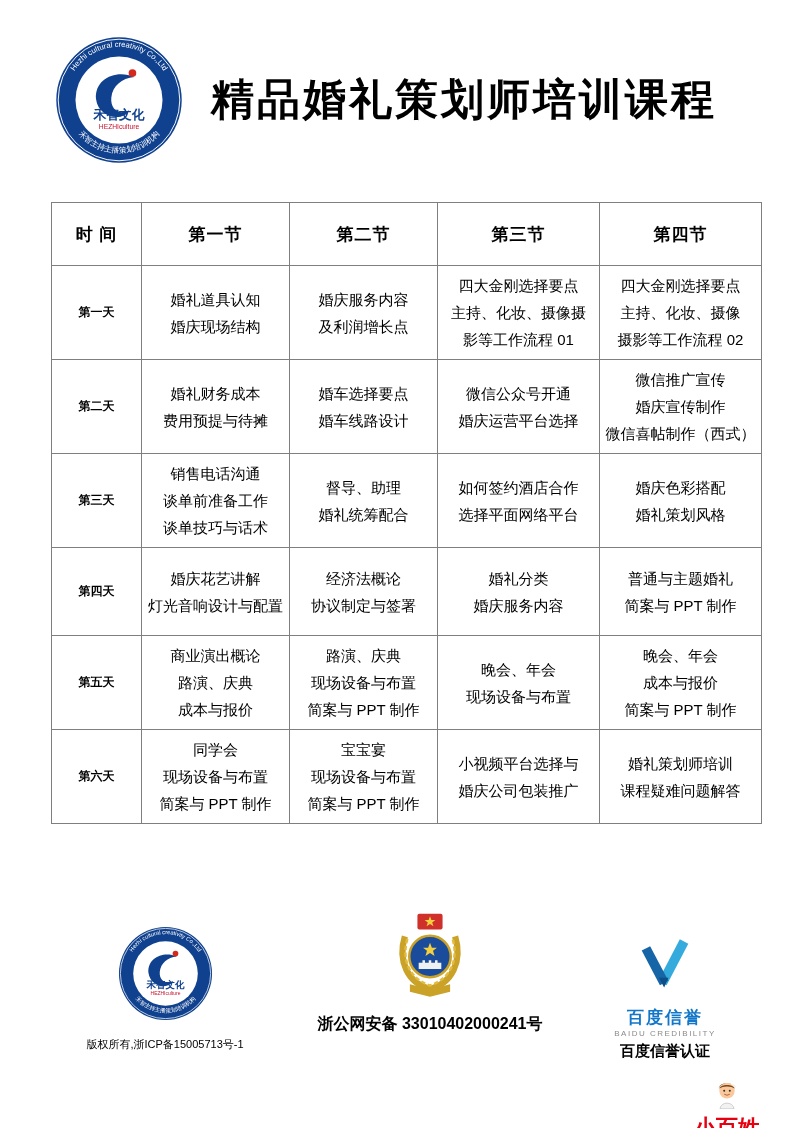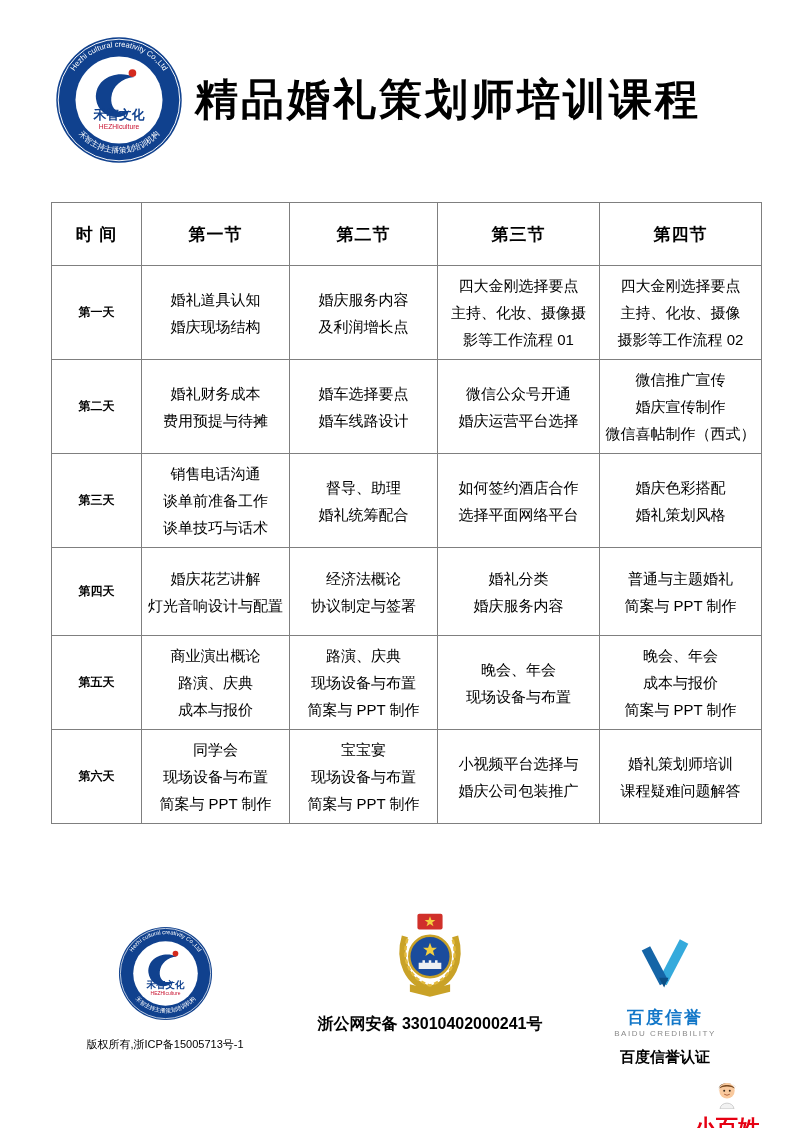--- a/index.html
+++ b/index.html
@@ -1,40 +1,40 @@
 <!DOCTYPE html>
 <html><head>
 <meta charset="utf-8">
 <style>
   html,body{margin:0;padding:0;background:#fff;}
   body{width:800px;height:1128px;font-family:"Liberation Sans",sans-serif;color:#000;}
   .page{position:relative;width:800px;height:1128px;background:#fff;overflow:hidden;}
 
   
-  .header{position:absolute;top:36px;left:55px;right:30px;display:flex;align-items:center;gap:12px;}
+  .header{position:absolute;top:36px;left:55px;right:30px;display:flex;align-items:center;gap:28px;}
   .page-title{margin:0;font-family:"Liberation Serif",serif;font-weight:700;font-size:43px;letter-spacing:3px;color:#000;white-space:nowrap;}
 
   
   table.course{position:absolute;top:202px;left:51px;width:710px;border-collapse:collapse;table-layout:fixed;}
   table.course th,table.course td{border:1px solid #7f7f7f;text-align:center;vertical-align:middle;padding:6px 4px;}
   table.course thead th{height:50px;font-size:17px;font-weight:bold;letter-spacing:1px;}
   table.course tbody tr{height:88px;}
   td.day-cell{font-size:12px;font-weight:bold;}
   td.course-cell{font-size:15px;line-height:1.8;white-space:pre-line;}
 
   
   .f-block{position:absolute;text-align:center;}
   .f-company{left:55px;top:926px;width:220px;}
   .f-police{left:300px;top:910px;width:260px;}
   .f-baidu{left:575px;top:938px;width:180px;}
   .caption{margin-top:12px;font-size:11px;color:#000;}
   .caption.bold{font-size:16px;font-weight:bold;}
   .baidu-cn{margin-top:12px;font-size:17px;font-weight:bold;color:#1277c8;letter-spacing:2px;}
   .baidu-en{font-size:8px;color:#8a8a8a;letter-spacing:1.5px;}
-  .f-baidu .caption.bold{margin-top:10px;font-size:15px;}
+  .f-baidu .caption.bold{margin-top:4px;font-size:15px;}
 
   
   .watermark{position:absolute;right:8px;top:1078px;width:130px;text-align:right;}
   .wm-row{display:flex;align-items:center;justify-content:flex-start;gap:4px;flex-direction:column;}
   .wm-name{font-size:22px;font-weight:bold;color:#e60012;font-family:"Liberation Serif",serif;}
   .wm-url{font-size:13px;color:#e60012;margin-top:13px;}
 
   .hidden-defs{position:absolute;width:0;height:0;overflow:hidden;}
 </style>
 </head>

